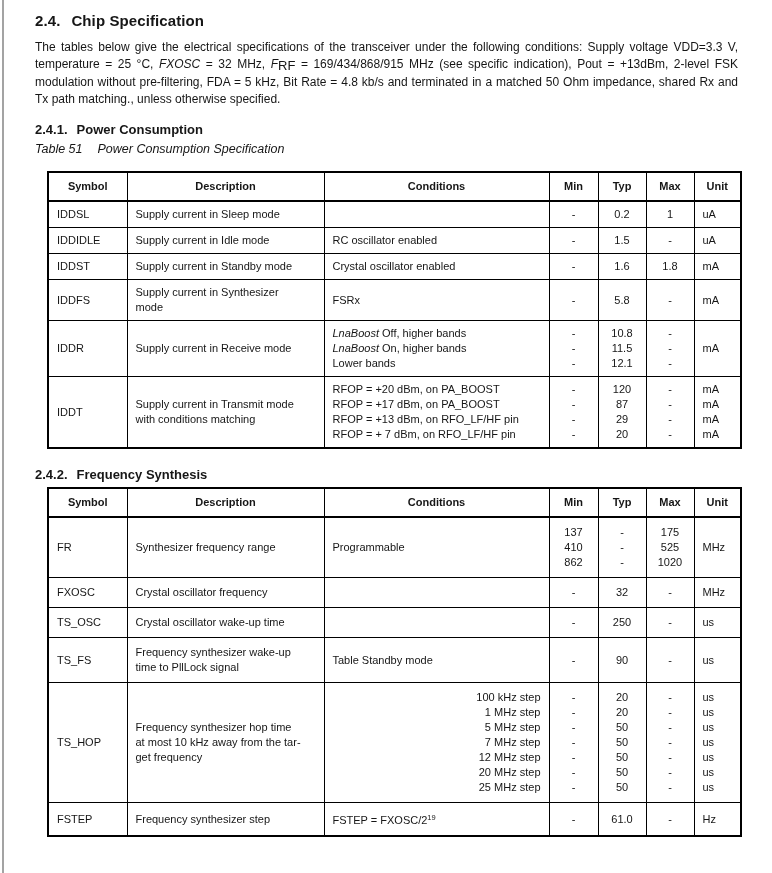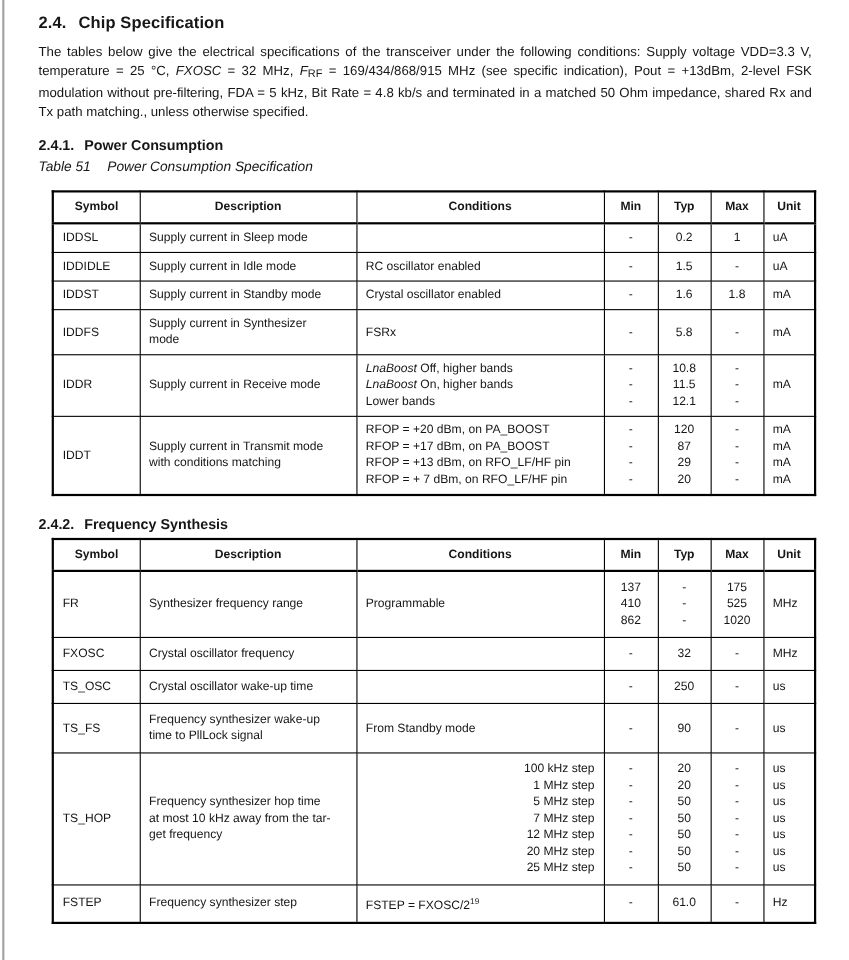--- a/index.html
+++ b/index.html
@@ -10,21 +10,21 @@
     -webkit-font-smoothing:antialiased;
   }
   .page{position:relative;width:772px;height:873px;overflow:hidden;background:#fff;}
   .left-rule{position:absolute;left:2px;top:0;width:2px;height:873px;background:#a3a3a3;}
   .content{padding:8px 34px 0 35px;}
 
   .h1{font-size:15px;font-weight:bold;margin:4px 0 10px 0;letter-spacing:0.1px;}
   .h1 .hnum{margin-right:11px;}
   .intro{font-size:12px;line-height:17px;text-align:justify;margin:0 0 12px 0;width:703px;}
   .intro em{font-style:italic;}
-  .intro sub{font-size:10px;vertical-align:-2px;}
+  .intro sub{font-size:13px;vertical-align:-2px;}
 
   .h2{font-size:13px;font-weight:bold;margin:14px 0 5px 0;}
   .h2 .hnum{margin-right:9px;}
   .caption{font-style:italic;font-size:12.5px;margin:0 0 15px 0;}
   .caption .cap-lbl{margin-right:15px;}
 
   .tablewrap{margin-left:12px;margin-bottom:18px;}
   table.spec{border-collapse:collapse;table-layout:fixed;width:693px;border:2px solid #000;}
   table.spec th{
     border:1px solid #000;border-bottom:2px solid #000;
@@ -334,21 +334,21 @@
                   <div class="line">us</div>
                 </td>
               </tr>
               <tr>
                 <td class="c-sym">TS_FS</td>
                 <td class="c-desc">
                   <div class="line">Frequency synthesizer wake-up</div>
                   <div class="line">time to PllLock signal</div>
                 </td>
                 <td class="c-cond">
-                  <div class="line"><span>From Standby mode</span></div>
+                  <div class="line"><span>Table Standby mode</span></div>
                 </td>
                 <td class="c-num">
                   <div class="line">-</div>
                 </td>
                 <td class="c-num">
                   <div class="line">90</div>
                 </td>
                 <td class="c-num">
                   <div class="line">-</div>
                 </td>

